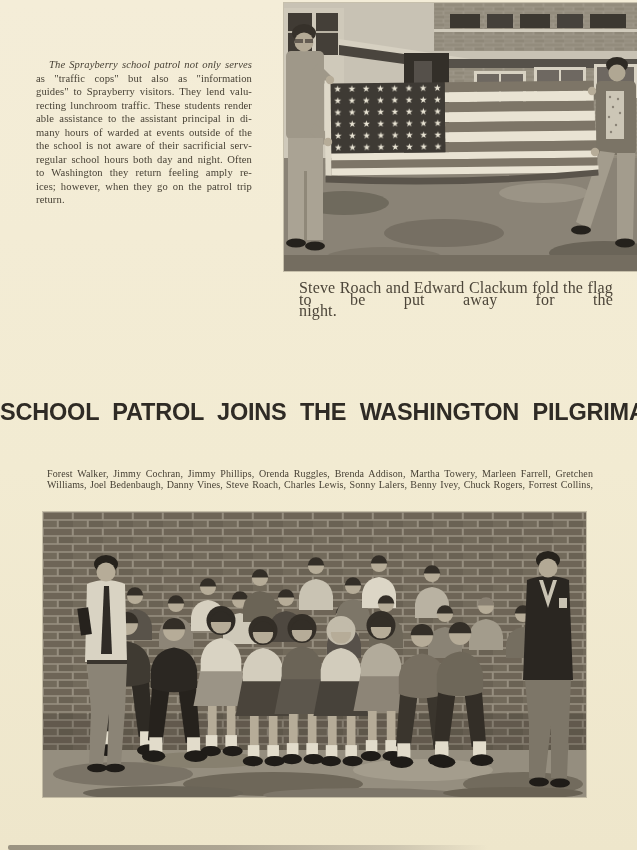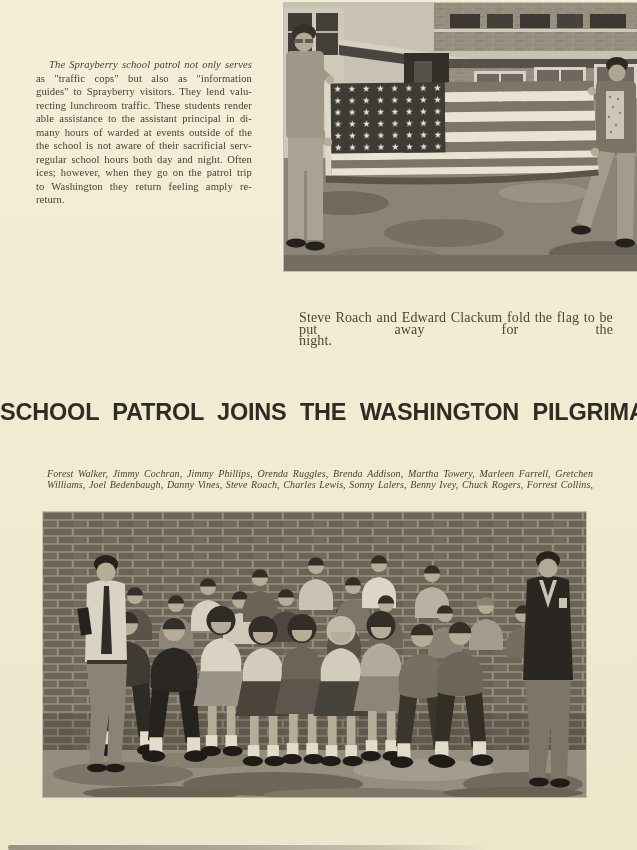--- a/index.html
+++ b/index.html
@@ -14,33 +14,33 @@
   .intro{
     position:absolute; left:36px; top:58px; width:216px;
     font-size:10.6px; line-height:13.5px; color:#453f33; letter-spacing:.1px;
   }
   .intro span, .caption span, .names span{display:block; text-align:justify;}
   .jl{text-align-last:justify;}
   .indent{text-indent:13px;font-style:italic;}
 
   .caption{
     position:absolute; left:299px; top:282px; width:314px;
-    font-size:14px; line-height:11.6px; color:#4c4539; letter-spacing:.15px;margin-top:30px;
+    font-size:16px; line-height:11.6px; color:#4c4539; letter-spacing:.15px;
   }
 
   .headline{
     position:absolute; left:0; right:0; top:399px; text-align:center;
     font-family:"Liberation Sans", sans-serif; font-weight:700;
     font-size:23.5px; letter-spacing:-.2px; word-spacing:7px;
     color:#2f2b25; white-space:nowrap;
   }
 
   .names{
     position:absolute; left:47px; top:469px; width:546px;
-    font-size:10px; line-height:10.9px; color:#453f33; letter-spacing:.1px;font-style:italic;
+    font-size:10px; line-height:10.9px; color:#453f33; letter-spacing:.1px;
   }
 
   .page-num{
     position:absolute; left:596px; top:852px;
     font-size:11px; font-weight:700; color:#3f3a30;
   }
 
   .page-edge{
     position:absolute; left:8px; bottom:0; height:5px; width:480px; opacity:.8;
     background:linear-gradient(to right,#857e6e,#9d9585 45%,#c4bca8 80%,rgba(196,188,168,0));
@@ -63,22 +63,22 @@
 
   <div class="intro">
     <span class="jl indent">The Sprayberry school patrol not only serves</span>
     <span class="jl">as "traffic cops" but also as "information</span>
     <span class="jl">guides" to Sprayberry visitors. They lend valu-</span>
     <span class="jl">recting lunchroom traffic. These students render</span>
     <span class="jl">able assistance to the assistant principal in di-</span>
     <span class="jl">many hours of warded at events outside of the</span>
     <span class="jl">the school is not aware of their sacrificial serv-</span>
     <span class="jl">regular school hours both day and night. Often</span>
+    <span class="jl">to Washington they return feeling amply re-</span>
     <span class="jl">ices; however, when they go on the patrol trip</span>
-    <span class="jl">to Washington they return feeling amply re-</span>
     <span>return.</span>
   </div>
 
   <div class="photo" style="left:284px; top:3px; width:353px; height:268px;">
     <svg width="353" height="268" viewBox="0 0 353 268">
       <defs>
         <pattern id="stars" x="47" y="79" width="14.25" height="11.7" patternUnits="userSpaceOnUse">
           <polygon points="7,2.2 7.85,4.63 10.42,4.69 8.38,6.25 9.12,8.71 7,7.25 4.88,8.71 5.62,6.25 3.58,4.69 6.15,4.63" fill="#e9e4d4"></polygon>
         </pattern>
         <pattern id="wbrick" width="20" height="8" patternUnits="userSpaceOnUse">

